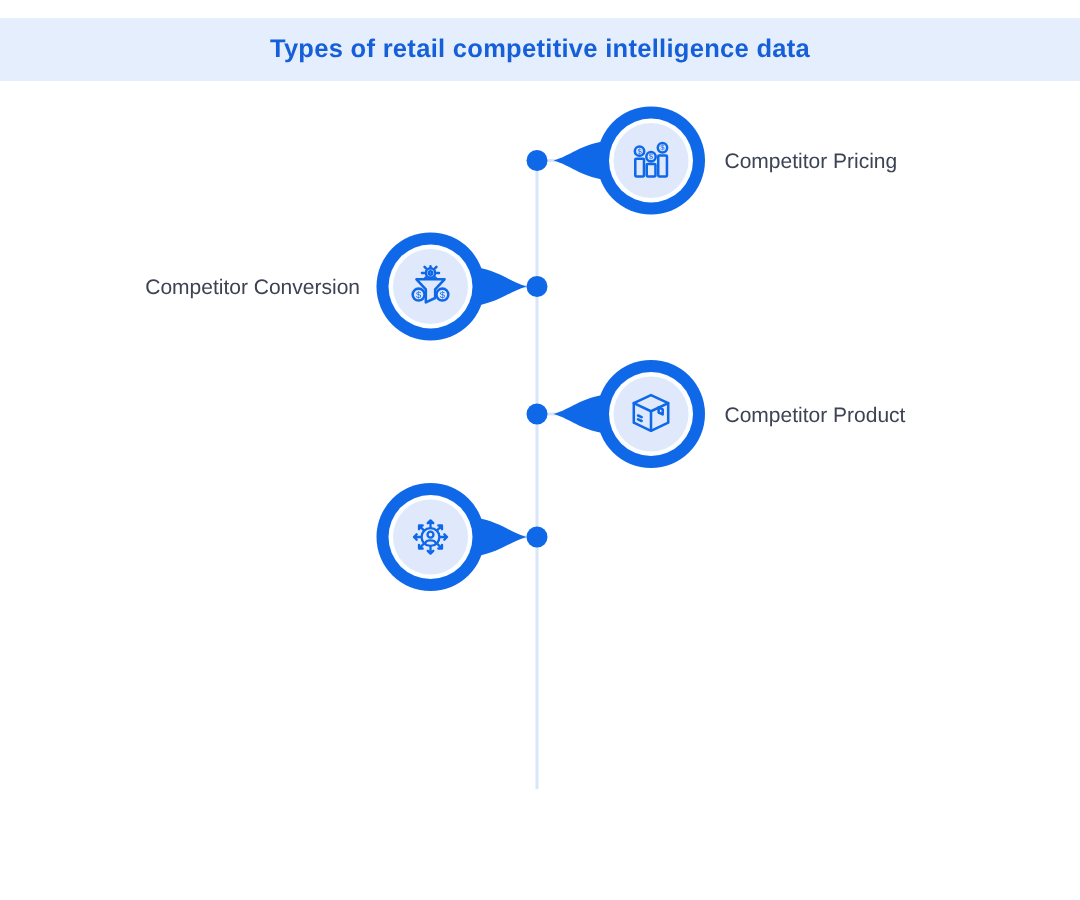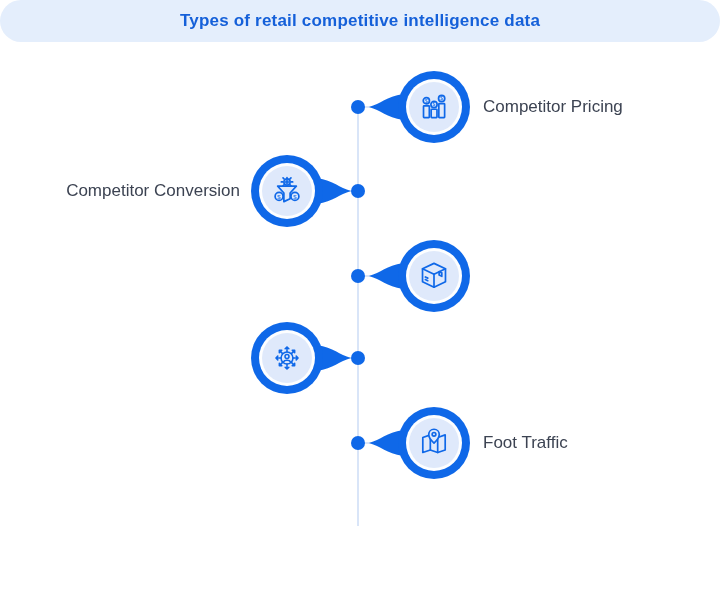--- a/index.html
+++ b/index.html
@@ -1,22 +1,22 @@
 <!DOCTYPE html>
 <html><head>
 <meta charset="utf-8">
 <style>
   html,body{margin:0;padding:0;background:#ffffff;}
   .canvas{
     position:relative;width:720px;height:600px;overflow:hidden;
     background:#ffffff;font-family:"Liberation Sans",sans-serif;
   }
   .header{
-    position:absolute;top:0;left:0;width:720px;height:42px;
-    background:#e4eefc;display:flex;align-items:center;justify-content:center;border-radius:21px;
+    position:absolute;top:12px;left:0;width:720px;height:42px;
+    background:#e4eefc;display:flex;align-items:center;justify-content:center;
   }
   .header .title{
     font-size:17px;font-weight:bold;color:#1560d9;letter-spacing:.2px;
   }
   .vline{
     position:absolute;left:357px;top:107px;width:2px;height:419px;
     background:#d9e5f8;
   }
   .node{position:absolute;left:0;width:720px;height:72px;}
   .dot{
@@ -35,21 +35,21 @@
   }
   .node.right .circle{left:398px;}
   .node.left .circle{left:251px;}
   .circle .white-ring{position:absolute;inset:8px;border-radius:50%;background:#fdfeff;}
   .circle .inner{
     position:absolute;inset:11px;border-radius:50%;background:#dfe9fb;
     display:flex;align-items:center;justify-content:center;
   }
   .label{
     position:absolute;top:0;height:72px;display:flex;align-items:center;
-    font-size:17px;color:#3c4352;white-space:nowrap;
+    font-size:14px;color:#3c4352;white-space:nowrap;
   }
   .node.right .label{left:483px;}
   .node.left .label{right:480px;justify-content:flex-end;}
   svg{display:block;}
 </style>
 </head>
 <body>
 
 <div class="canvas">
 
@@ -119,20 +119,21 @@
       <div class="inner">
         <svg width="34" height="34" viewBox="0 0 24 24" fill="none" stroke="#0f68e8" stroke-width="1.2" stroke-linecap="round" stroke-linejoin="round">
           <path d="M12 3.1 L20.1 6.9 V16.1 L12 19.9 L3.9 16.1 V6.9 Z"></path>
           <path d="M3.9 6.9 L12 10.7 L20.1 6.9"></path>
           <path d="M12 10.7 V19.9"></path>
           <path d="M15.6 8.9 V11.3 L17.5 12.2 V9.8 Z"></path>
           <path d="M5.9 12.7 l1.7 0.8 M5.9 14.5 l1.7 0.8"></path>
         </svg>
       </div>
     </div>
+    <div class="label">Competitor Product</div>
   </div>
 
   <div class="node left" style="top:322px">
     <div class="connector"></div>
     <div class="dot"></div>
     <svg class="pointer" viewBox="0 0 34 26">
       <path d="M34 13 C22 9.5 17 3 0 0 L0 26 C17 23 22 16.5 34 13 Z" fill="#0f68e8"></path>
     </svg>
     <div class="circle">
       <div class="white-ring"></div>
@@ -147,34 +148,15 @@
           <path d="M16.4 12 H19.7 M18.5 10.7 L19.8 12 L18.5 13.3"></path>
           <path d="M8.9 8.9 L6.6 6.6 M6.6 8.3 V6.6 H8.3"></path>
           <path d="M15.1 8.9 L17.4 6.6 M15.7 6.6 H17.4 V8.3"></path>
           <path d="M8.9 15.1 L6.6 17.4 M6.6 15.7 V17.4 H8.3"></path>
           <path d="M15.1 15.1 L17.4 17.4 M17.4 15.7 V17.4 H15.7"></path>
         </svg>
       </div>
     </div>
   </div>
 
-  <div class="node right" style="top:407px">
-    <div class="connector"></div>
-    <div class="dot"></div>
-    <svg class="pointer" viewBox="0 0 34 26">
-      <path d="M0 13 C12 9.5 17 3 34 0 L34 26 C17 23 12 16.5 0 13 Z" fill="#0f68e8"></path>
-    </svg>
-    <div class="circle">
-      <div class="white-ring"></div>
-      <div class="inner">
-        <svg width="34" height="34" viewBox="0 0 24 24" fill="none" stroke="#0f68e8" stroke-width="1.2" stroke-linecap="round" stroke-linejoin="round">
-          <path d="M4.1 8.1 L9.4 6.3 L14.6 8.1 L19.9 6.3 V16.9 L14.6 18.7 L9.4 16.9 L4.1 18.7 Z"></path>
-          <path d="M9.4 6.3 V16.9 M14.6 8.1 V18.7"></path>
-          <path d="M12 2.3 c-2.1 0-3.7 1.6-3.7 3.7 0 2.7 3.7 6.1 3.7 6.1 s3.7-3.4 3.7-6.1 c0-2.1-1.6-3.7-3.7-3.7 Z" fill="#dfe9fb"></path>
-          <circle cx="12" cy="5.9" r="1.3"></circle>
-        </svg>
-      </div>
-    </div>
-    <div class="label">Foot Traffic</div>
-  </div>
 
 
 </div>
 
 </body></html>

